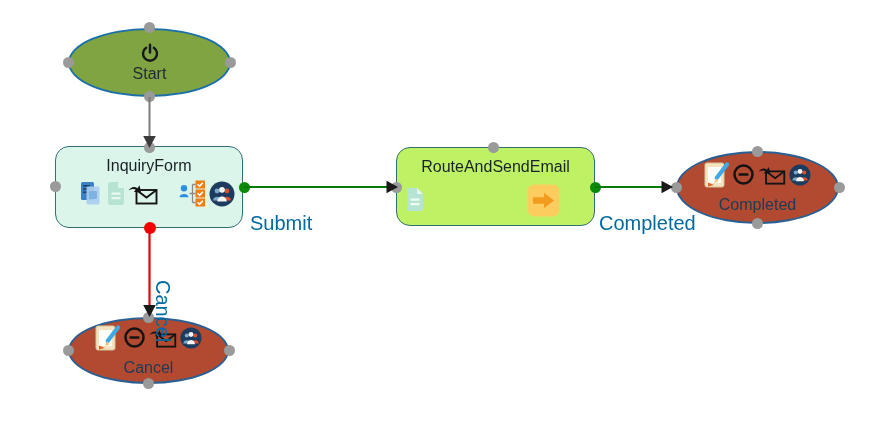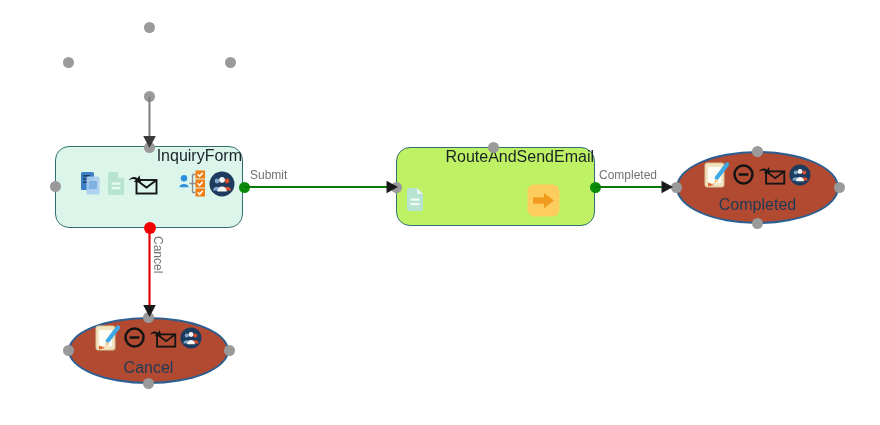--- a/index.html
+++ b/index.html
@@ -23,21 +23,21 @@
     background: #80A442; border: 2.5px solid #1C70A9;
   }
   .start-node .label { color:#232C34; font-size: 16px; margin-top: 2px; }
 
   .activity {
     border-radius: 14px;
     border: 1.5px solid #356E72;
   }
   .inquiry-node { left: 55px; top: 146px; width: 188px; height: 82px; background: #DCF5EB; }
   .route-node   { left: 396px; top: 147px; width: 199px; height: 79px; background: #bef264; }
-  .activity .title { width: 100%; text-align: right; padding-top: 0; font-size: 16px; color: #1A2228; }
+  .activity .title { width: 100%; text-align: center; padding-top: 10px; font-size: 16px; color: #1A2228; }
 
   .iconrow { display: flex; align-items: center; }
   .inquiry-node .iconrow { width: 100%; margin-top: 5px; padding: 0 7px 0 24px; }
   .inquiry-node .iconrow .spacer { flex: 1; }
   .icon { display: inline-flex; line-height: 0; }
   .ml2 { margin-left: 2px; } .ml3 { margin-left: 3px; } .ml6 { margin-left: 6px; }
 
   .route-doc   { position: absolute; left: 9px;  top: 39px; }
   .route-fwd   { position: absolute; left: 130px; top: 36px; }
 
@@ -56,29 +56,38 @@
     background: #9A9A9A;
   }
   .dot.green { background: #0B8A0B; }
   .dot.red   { background: #F40000; width: 12px; height: 12px; }
 
   
   svg.edges { position: absolute; left: 0; top: 0; z-index: 3; pointer-events: none; }
 
   .edge-label {
     position: absolute; z-index: 4;
-    font-size: 12px; color: #737373; white-space: nowrap;
+    font-size: 20px; color: #0369a1; white-space: nowrap; margin-top: 44px;
   }
   .edge-label.vertical { writing-mode: vertical-rl; }
 </style>
 </head>
 <body>
 
 <div class="canvas">
 
+  <div class="node ellipse start-node">
+    <span class="icon">
+      <svg width="20" height="20" viewBox="0 0 20 20">
+        <path d="M6.2 4.8 A7 7 0 1 0 13.8 4.8" fill="none" stroke="#15181C" stroke-width="2.4" stroke-linecap="round"></path>
+        <line x1="10" y1="1.6" x2="10" y2="9.6" stroke="#15181C" stroke-width="2.4" stroke-linecap="round"></line>
+      </svg>
+    </span>
+    <span class="label">Start</span>
+  </div>
 
   <div class="node activity inquiry-node">
     <div class="title">InquiryForm</div>
     <div class="iconrow">
       <span class="icon">
         <svg width="21" height="25" viewBox="0 0 21 25">
           <rect x="1" y="1" width="13" height="18" rx="1.5" fill="#3D7FC4"></rect>
           <rect x="3" y="4" width="7" height="1.6" fill="#1E3F66"></rect>
           <rect x="3" y="7.2" width="7" height="1.6" fill="#1E3F66"></rect>
           <rect x="3" y="10.4" width="7" height="1.6" fill="#1E3F66"></rect>

